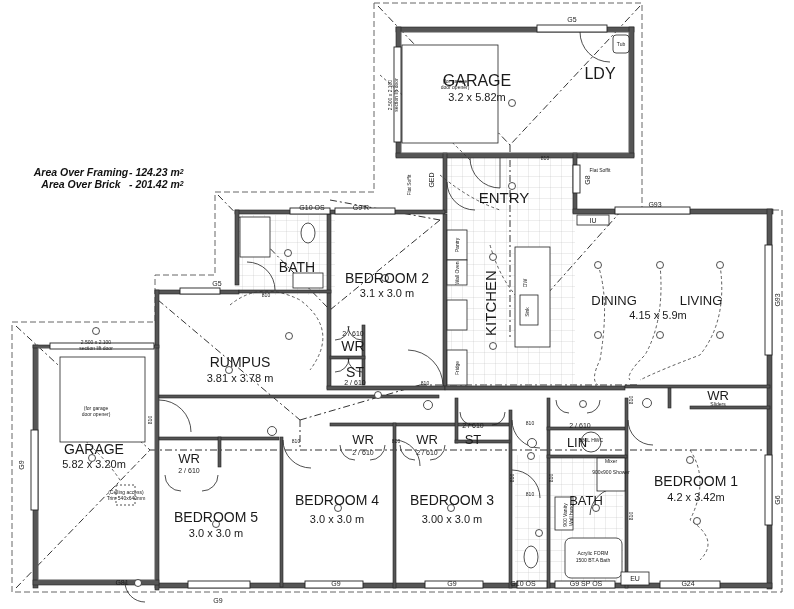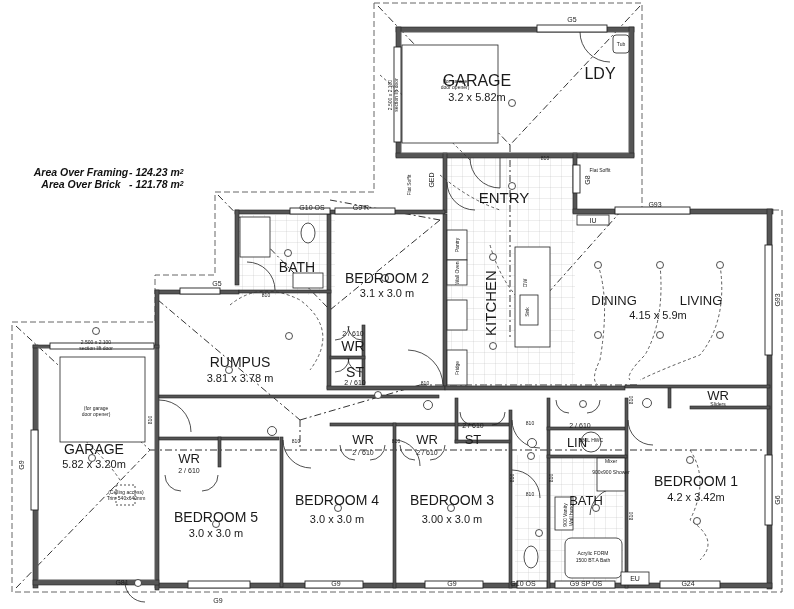--- a/index.html
+++ b/index.html
@@ -28,21 +28,21 @@
 <body>
 
 <div class="area-notes">
   <div class="row">
     <span class="lbl">Area Over Framing</span>
     <span>- 124.23 m</span>
       <sup>2</sup>
   </div>
   <div class="row">
     <span class="lbl">Area Over Brick</span>
-    <span>- 121.78 m</span>
+    <span>- 201.42 m</span>
       <sup>2</sup>
   </div>
 </div>
 
 <svg id="plan" width="794" height="609" viewBox="0 0 794 609" xmlns="http://www.w3.org/2000/svg">
 
   <g>
     <polyline class="eave" points="374,3 642,3 642,170"></polyline>
     <polyline class="eave" points="374,3 374,192 215,192 215,275 155,275 155,322 12,322 12,592 782,592 782,210 622,210"></polyline>
     <polyline class="eave" points="642,170 642,210"></polyline>

